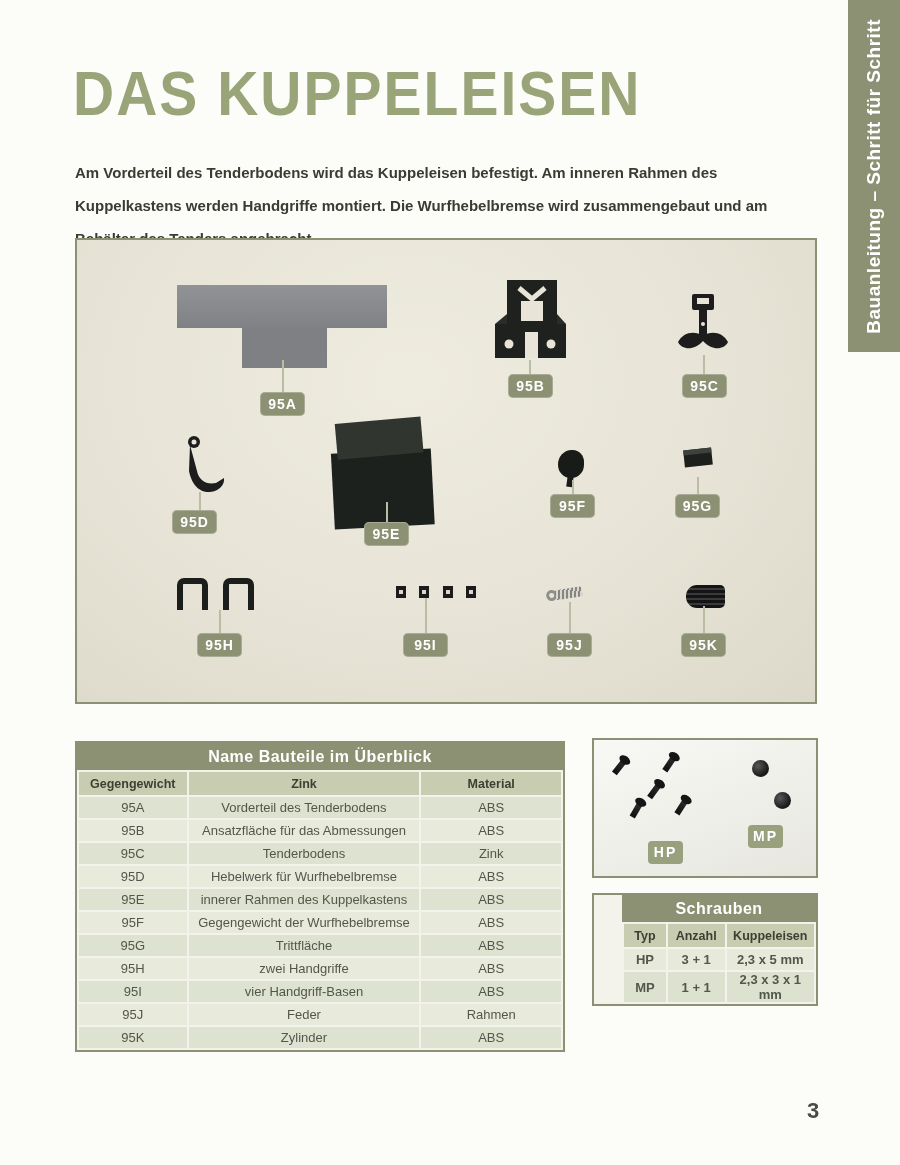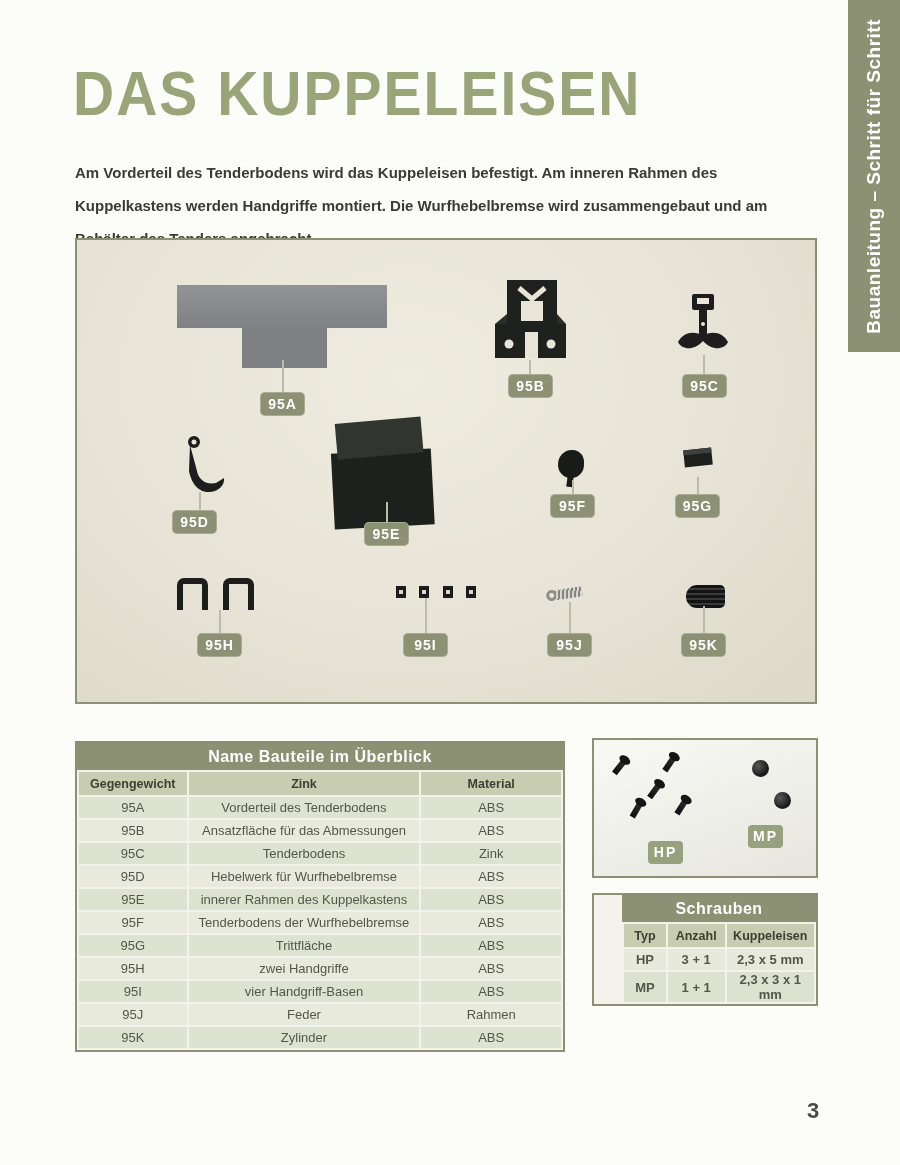--- a/index.html
+++ b/index.html
@@ -280,21 +280,21 @@
             <td>Hebelwerk für Wurfhebelbremse</td>
             <td>ABS</td>
           </tr>
           <tr>
             <td>95E</td>
             <td>innerer Rahmen des Kuppelkastens</td>
             <td>ABS</td>
           </tr>
           <tr>
             <td>95F</td>
-            <td>Tenderbodens der Wurfhebelbremse</td>
+            <td>Gegengewicht der Wurfhebelbremse</td>
             <td>ABS</td>
           </tr>
           <tr>
             <td>95G</td>
             <td>Trittfläche</td>
             <td>ABS</td>
           </tr>
           <tr>
             <td>95H</td>
             <td>zwei Handgriffe</td>

